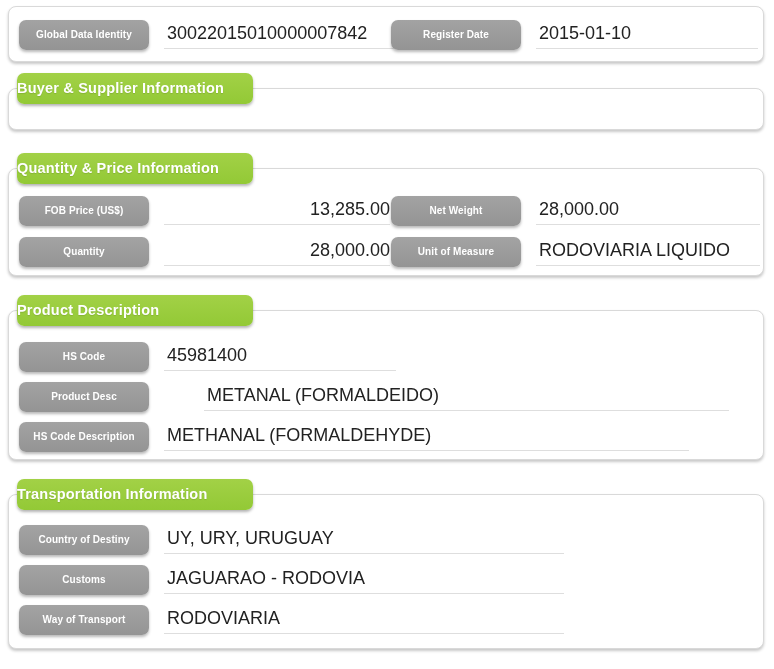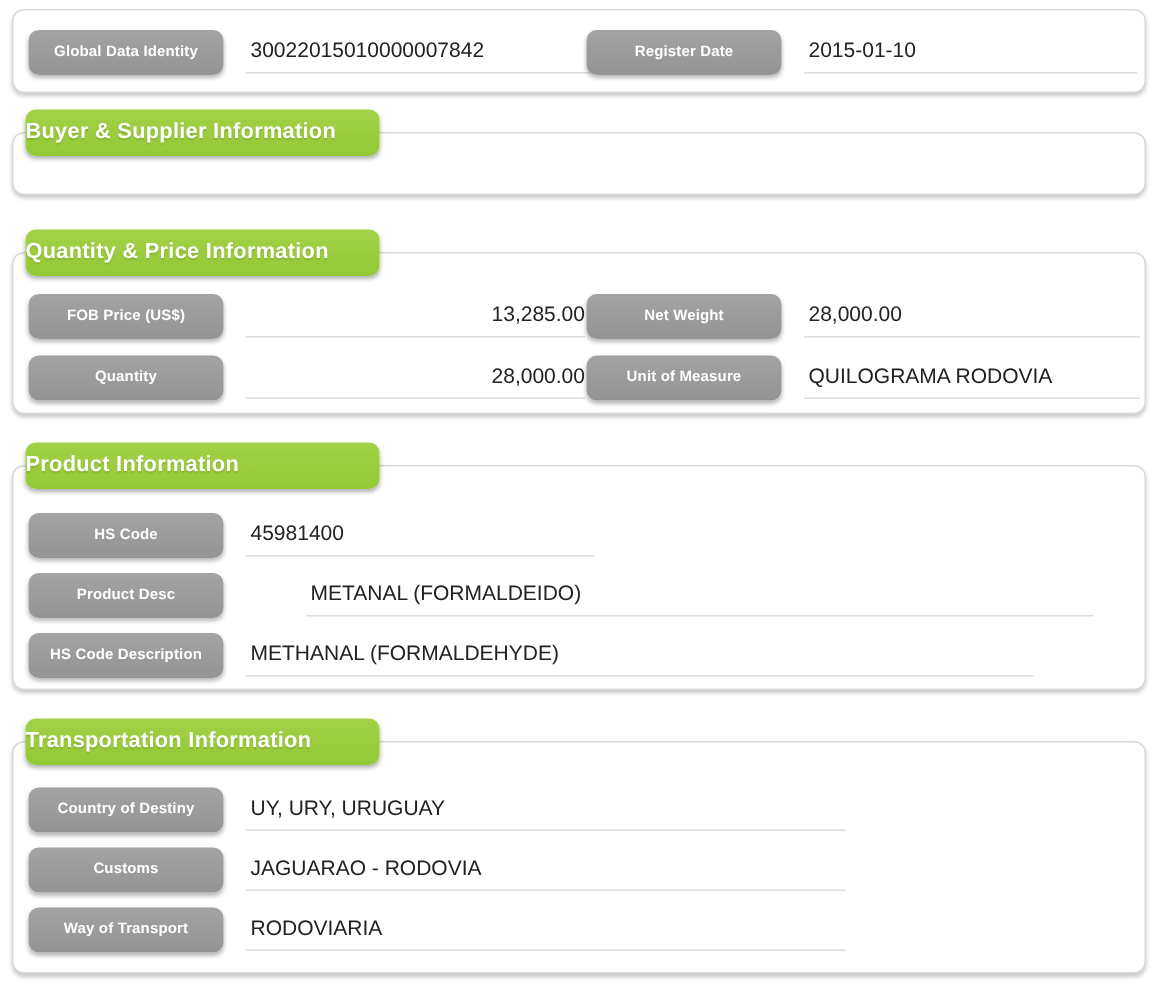--- a/index.html
+++ b/index.html
@@ -85,21 +85,21 @@
     white-space: nowrap;
     overflow: hidden;
   }
   .field-value {
     position: absolute;
     top: 0;
     height: 29px;
     line-height: 26px;
     border-bottom: 1px solid #dedede;
     color: #222222;
-    font-size: 14px;
+    font-size: 18px;
     padding-left: 3px;
     box-sizing: border-box;
     white-space: nowrap;
     overflow: hidden;
   }
 
   
   #panel-header { top: 6px; height: 56px; }
   #panel-header .f1 { left: 10px;  top: 13px; }
   #panel-header .f1 .field-value { left: 145px; width: 230px; }
@@ -177,29 +177,29 @@
         <div class="field-value">28,000.00</div>
       </div>
 
       <div class="field r2 colA">
         <div class="field-label">Quantity</div>
         <div class="field-value">28,000.00</div>
       </div>
 
       <div class="field r2 colB">
         <div class="field-label">Unit of Measure</div>
-        <div class="field-value">QUILOGRAMA RODOVIA</div>
+        <div class="field-value">RODOVIARIA LIQUIDO</div>
       </div>
 
     </div>
   </div>
 
   <div class="panel" id="panel-product">
     <div class="panel-body">
-      <div class="section-tab">Product Information</div>
+      <div class="section-tab">Product Description</div>
 
       <div class="field p1">
         <div class="field-label">HS Code</div>
         <div class="field-value">45981400</div>
       </div>
 
       <div class="field p2">
         <div class="field-label">Product Desc</div>
         <div class="field-value">METANAL (FORMALDEIDO)</div>
       </div>

